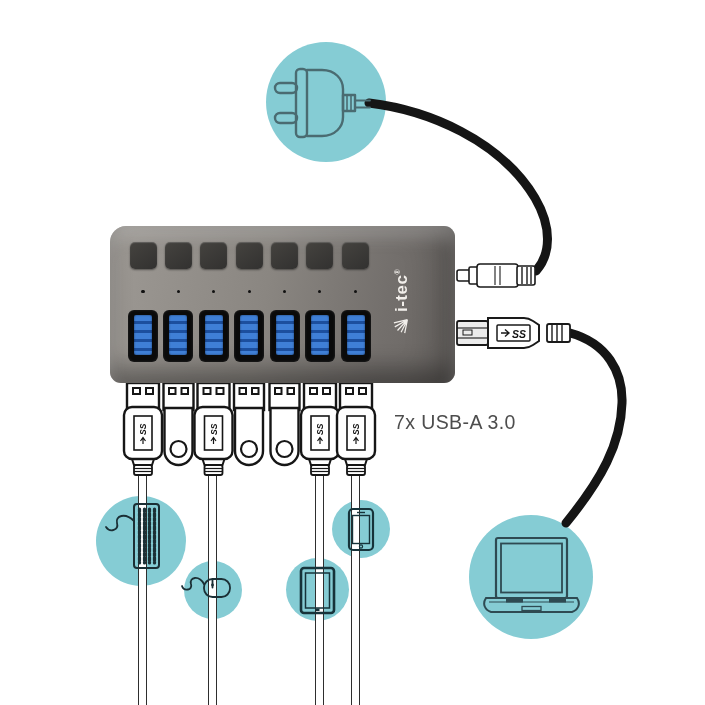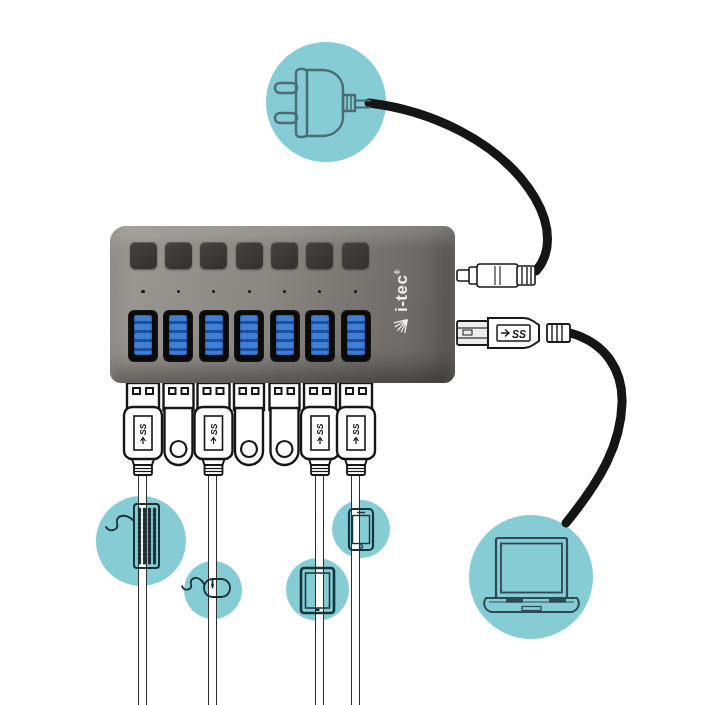--- a/index.html
+++ b/index.html
@@ -280,14 +280,15 @@
       <rect x="496" y="538" width="71" height="60" rx="2" stroke-width="2.2"></rect>
       <rect x="501" y="543.5" width="61" height="49" stroke-width="1.8"></rect>
       <path d="M 486 598 L 577 598 C 581 604 578 610 572 612 L 491 612 C 485 610 482 604 486 598 Z" stroke-width="2"></path>
       <path d="M 489 602 h 85" stroke-width="1.2"></path>
       <rect x="506" y="598" width="17" height="4.5" fill="#2e4a52" stroke="none"></rect>
       <rect x="549" y="598" width="17" height="4.5" fill="#2e4a52" stroke="none"></rect>
       <rect x="522" y="606.5" width="19" height="4" stroke-width="1.3"></rect>
     </g>
   </svg>
 
+  <div id="label7x">7x USB-A 3.0</div>
 
 </div>
 
 </body></html>

